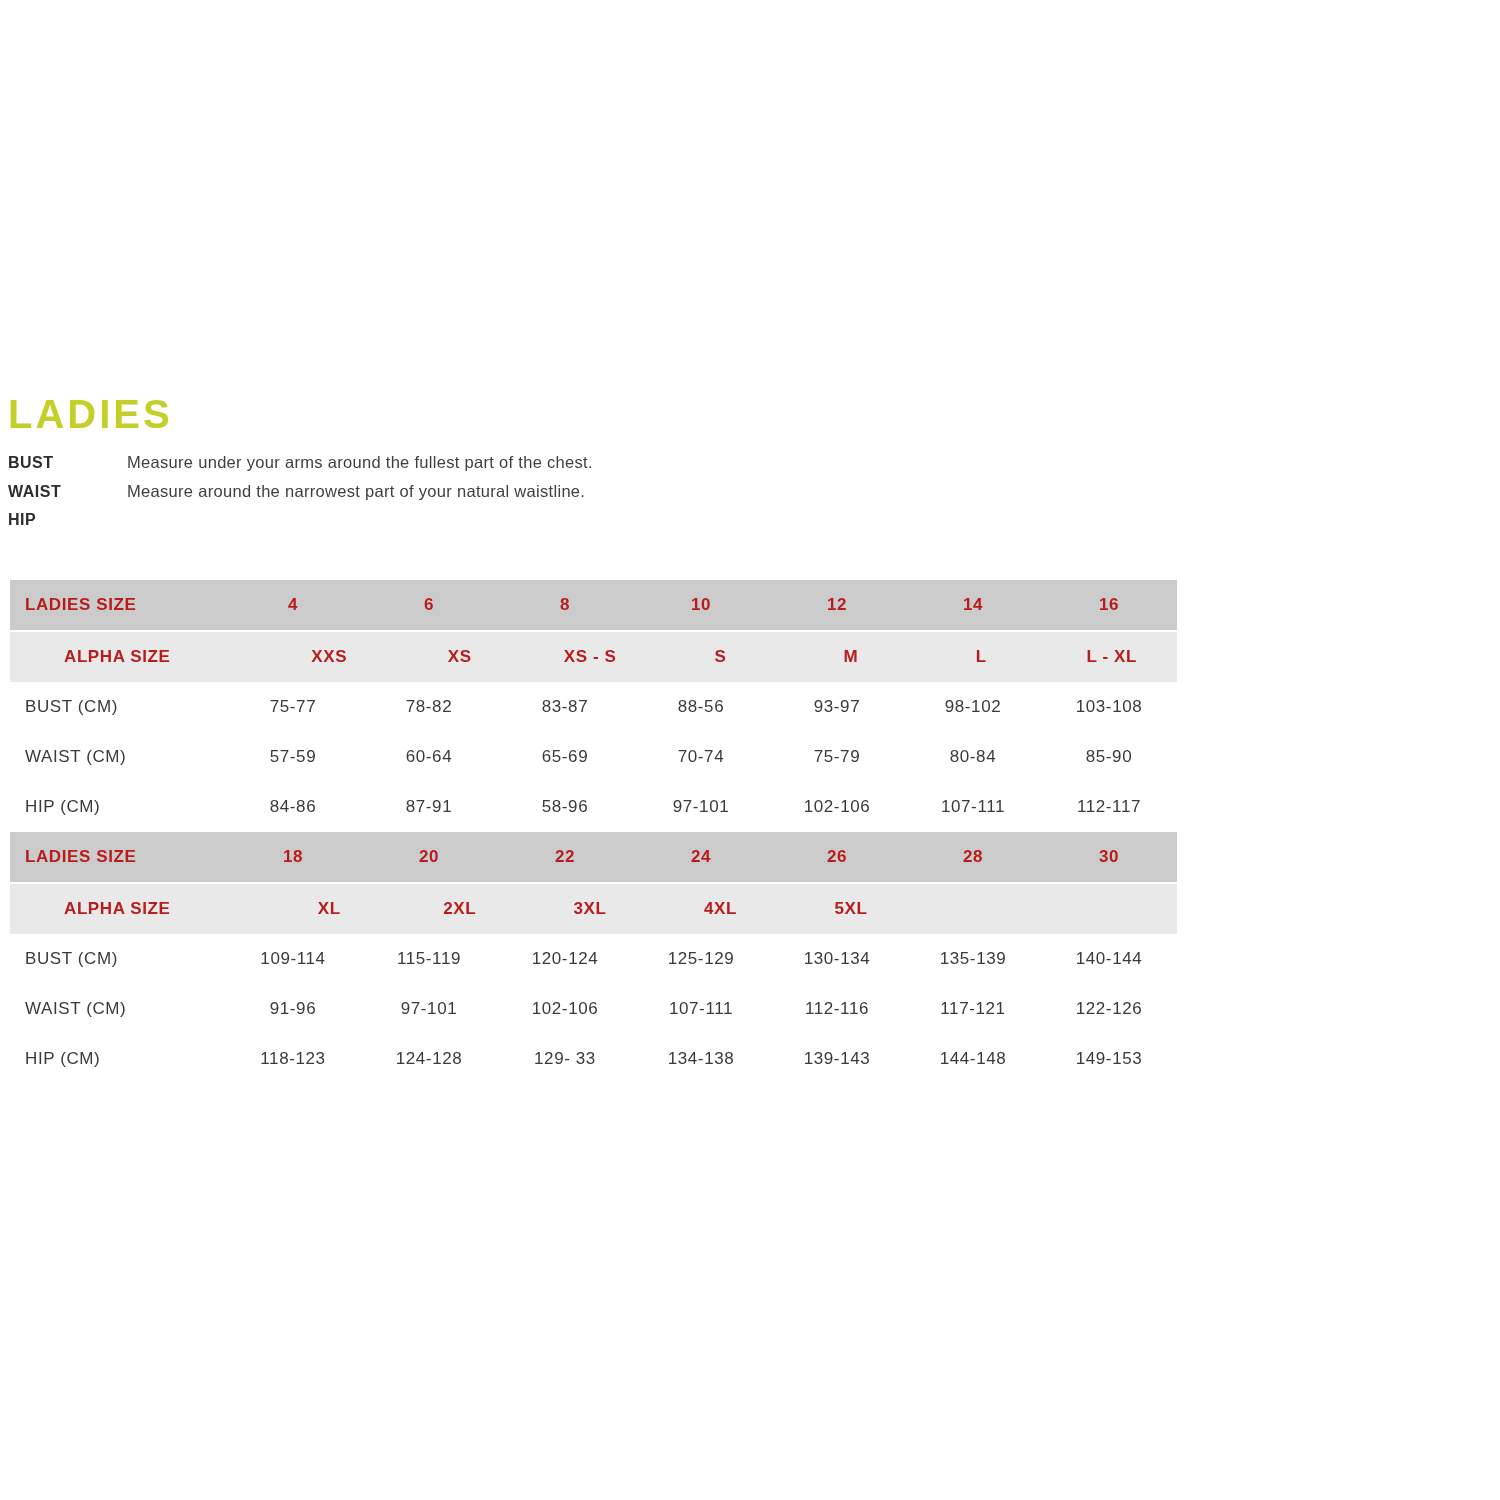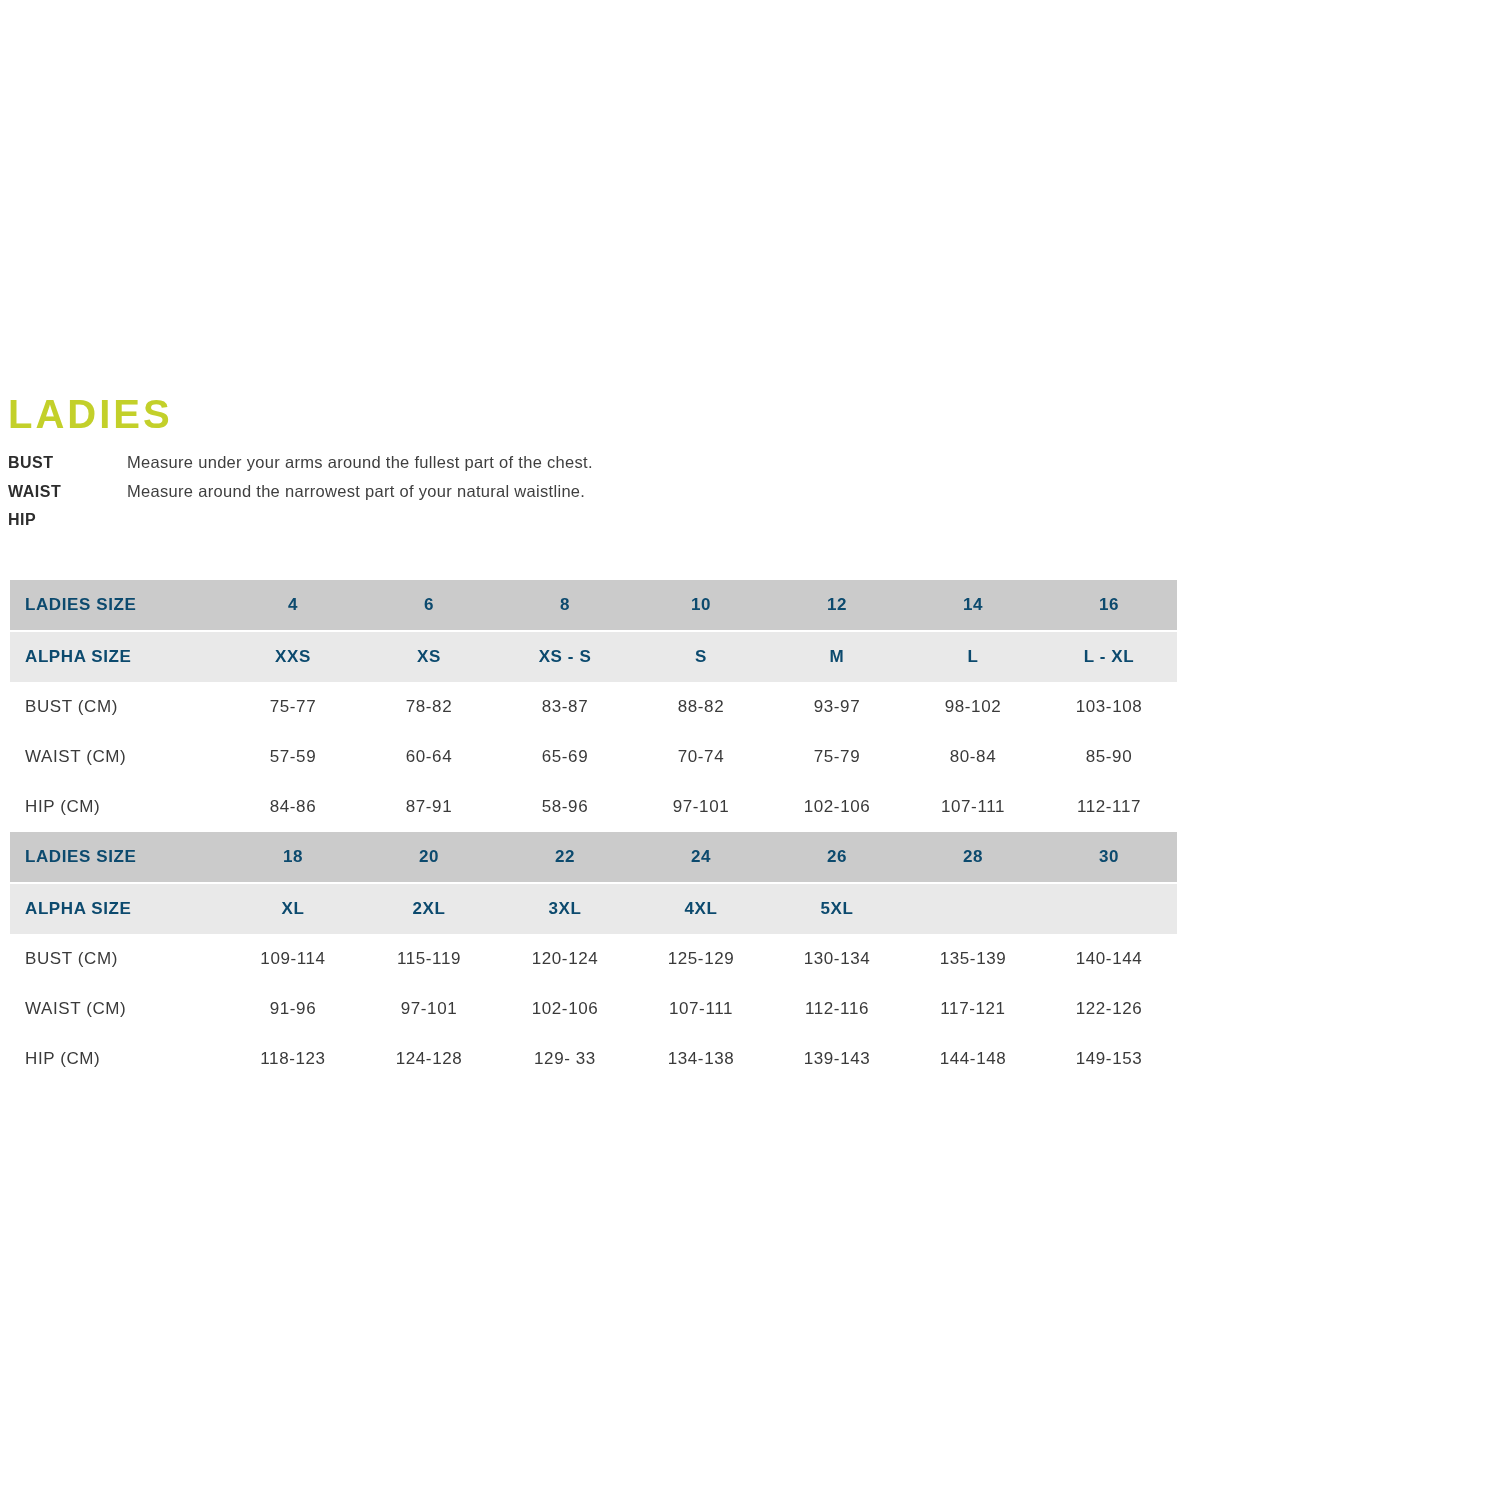--- a/index.html
+++ b/index.html
@@ -10,24 +10,24 @@
          font-size:40px;font-weight:bold;letter-spacing:3px;color:#c3d02a;}
 
   .guide{position:absolute;left:8px;top:453px;}
   .guide-row{display:flex;align-items:baseline;height:29px;}
   .guide-label{width:119px;font-size:16px;font-weight:bold;color:#2d2d2d;letter-spacing:.5px;}
   .guide-text{font-size:16.5px;color:#3f3f3f;letter-spacing:.3px;}
 
   .sizetable{position:absolute;left:10px;top:580px;width:1167px;}
   .trow{display:flex;align-items:center;height:50px;}
   .band-dark{background:#cbcbcb;margin-bottom:2px;}
-  .band-light{background:#e9e9e9;}
+  .band-light{background:#e9e9e9;padding-left:39px;}
   .trow .c0{width:215px;padding-left:15px;box-sizing:border-box;text-align:left;}
   .trow .c{flex:1;text-align:center;}
-  .band-dark span,.band-light span{font-size:17px;font-weight:bold;color:#0c4a6e;letter-spacing:.6px;}
+  .band-dark span,.band-light span{font-size:17px;font-weight:bold;color:#b91c1c;letter-spacing:.6px;}
   .trow.plain span{font-size:17px;font-weight:normal;color:#3a3a3a;letter-spacing:.6px;}
 
   .figure{position:absolute;left:1310px;top:576px;width:155px;height:452px;}
   .fig-label{font-family:"Liberation Sans", sans-serif;font-size:21px;font-weight:bold;
              fill:#2b2b2b;letter-spacing:1px;}
   .measure-line{stroke:#2b2b2b;stroke-width:2.6;}
 </style>
 </head>
 <body>
 
@@ -69,21 +69,21 @@
       <span class="c">S</span>
       <span class="c">M</span>
       <span class="c">L</span>
       <span class="c">L - XL</span>
     </div>
     <div class="trow plain">
       <span class="c0">BUST (CM)</span>
       <span class="c">75-77</span>
       <span class="c">78-82</span>
       <span class="c">83-87</span>
-      <span class="c">88-82</span>
+      <span class="c">88-56</span>
       <span class="c">93-97</span>
       <span class="c">98-102</span>
       <span class="c">103-108</span>
     </div>
     <div class="trow plain">
       <span class="c0">WAIST (CM)</span>
       <span class="c">57-59</span>
       <span class="c">60-64</span>
       <span class="c">65-69</span>
       <span class="c">70-74</span>

